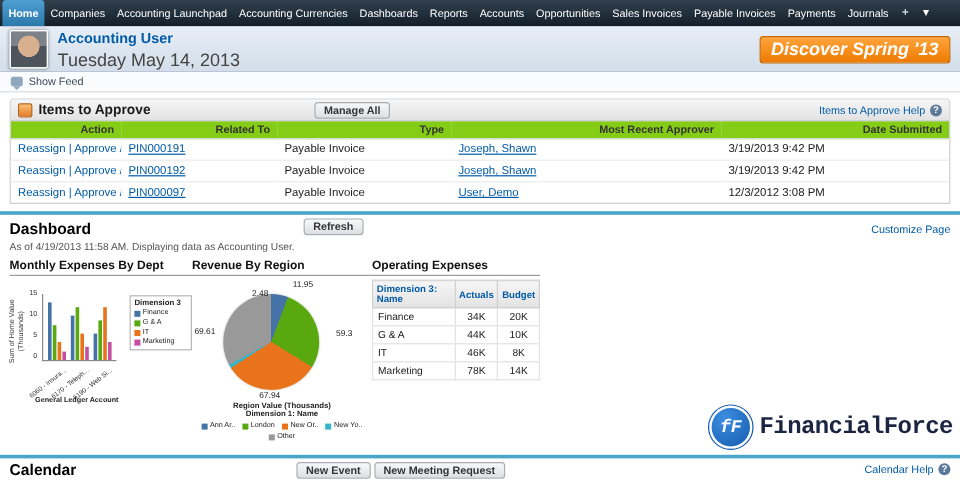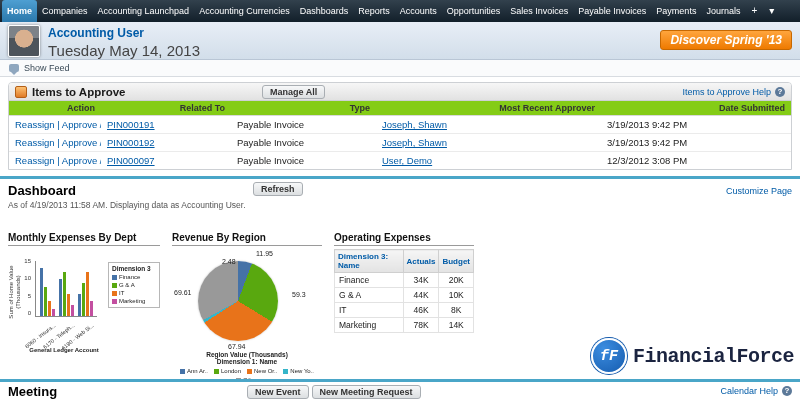--- a/index.html
+++ b/index.html
@@ -17,21 +17,21 @@
   
   .userbar { height:38px; background:linear-gradient(#e8eef6,#d2deea); border-bottom:1px solid #b9c6d5;
              display:flex; align-items:center; padding:0 8px; position:relative; }
   .avatar { width:32px; height:32px; border:1px solid #fff; border-radius:2px; margin-right:8px; flex:none;
             background: radial-gradient(circle at 50% 42%, #d9b08f 0 38%, rgba(0,0,0,0) 40%),
                         linear-gradient(#7d8288 40%, #4d545b 41%);
             box-shadow:0 0 3px rgba(0,0,0,.45); }
   .user-meta a { color:#015ba7; font-weight:bold; font-size:12px; text-decoration:none; cursor:pointer; }
   .user-meta .date { font-size:15px; color:#444; margin-top:1px; }
   .promo { position:absolute; right:8px; top:8px; background:linear-gradient(#ffa53d,#ee7a00);
-           border:1px solid #c76800; border-radius:3px; color:#fff; font-size:12px; font-weight:bold;
+           border:1px solid #c76800; border-radius:3px; color:#fff; font-size:15px; font-weight:bold;
            font-style:italic; padding:2px 9px; cursor:pointer; font-family:inherit; }
 
   
   .feedbar { height:17px; border-bottom:1px solid #d8dce1; display:flex; align-items:center;
              padding:0 9px; background:#fafbfc; gap:5px; }
   .feed-icon { width:10px; height:8px; background:#8fa7bf; border-radius:2px; position:relative; }
   .feed-icon::after { content:""; position:absolute; left:2px; bottom:-3px; border:3px solid transparent;
                       border-top-color:#8fa7bf; border-bottom-width:0; }
   .feedbar a { color:#3a4a57; font-size:9px; text-decoration:none; cursor:pointer; }
 
@@ -58,21 +58,21 @@
   a.link { color:#015ba7; text-decoration:none; cursor:pointer; }
   a.link.u { text-decoration:underline; }
 
   
   .dashboard { margin-top:6px; border-top:3px solid #4aa6c8; position:relative; }
   .dash-head { display:flex; align-items:center; padding:3px 8px 1px; position:relative; height:21px; }
   .dash-head h2 { font-size:13px; color:#000; }
   .refresh-btn { position:absolute; left:253px; top:3px; }
   .dash-head .cust { margin-left:auto; color:#015ba7; font-size:9px; text-decoration:none; cursor:pointer; }
   .as-of { font-size:8.5px; color:#555; padding:0 8px 4px; }
-  .dash-cols { display:flex; gap:12px; padding:2px 8px 0; height:152px;margin-top:16px; }
+  .dash-cols { display:flex; gap:0; padding:2px 8px 0; height:152px; }
   .dash-col h3 { font-size:10px; border-bottom:1px solid #9a9a9a; padding-bottom:2px; margin-bottom:3px; color:#111; }
 
   
   .col-bar { width:152px; position:relative; }
   .bar-wrap { position:relative; height:118px; }
   .ylabel { position:absolute; left:-28px; top:36px; width:70px; text-align:center; font-size:6px;
             color:#333; transform:rotate(-90deg); line-height:7px; }
   .yticks { position:absolute; left:12px; top:9px; height:58px; display:flex; flex-direction:column;
             justify-content:space-between; font-size:6px; color:#333; text-align:right; width:11px; }
   .plot { position:absolute; left:27px; top:12px; width:62px; height:56px; border-left:1px solid #888;
@@ -367,21 +367,21 @@
   </section>
 
   <div class="brand">
     <div class="brand-icon">
       <span>fF</span>
     </div>
     <span class="brand-text">FinancialForce</span>
   </div>
 
   <footer class="calendar">
-    <h2>Meeting</h2>
+    <h2>Calendar</h2>
     <div class="cal-buttons">
       <button class="btn">New Event</button>
       <button class="btn">New Meeting Request</button>
     </div>
     <div class="head-right">
       <a>Calendar Help</a>
       <span class="help-icon">?</span>
     </div>
   </footer>
 

